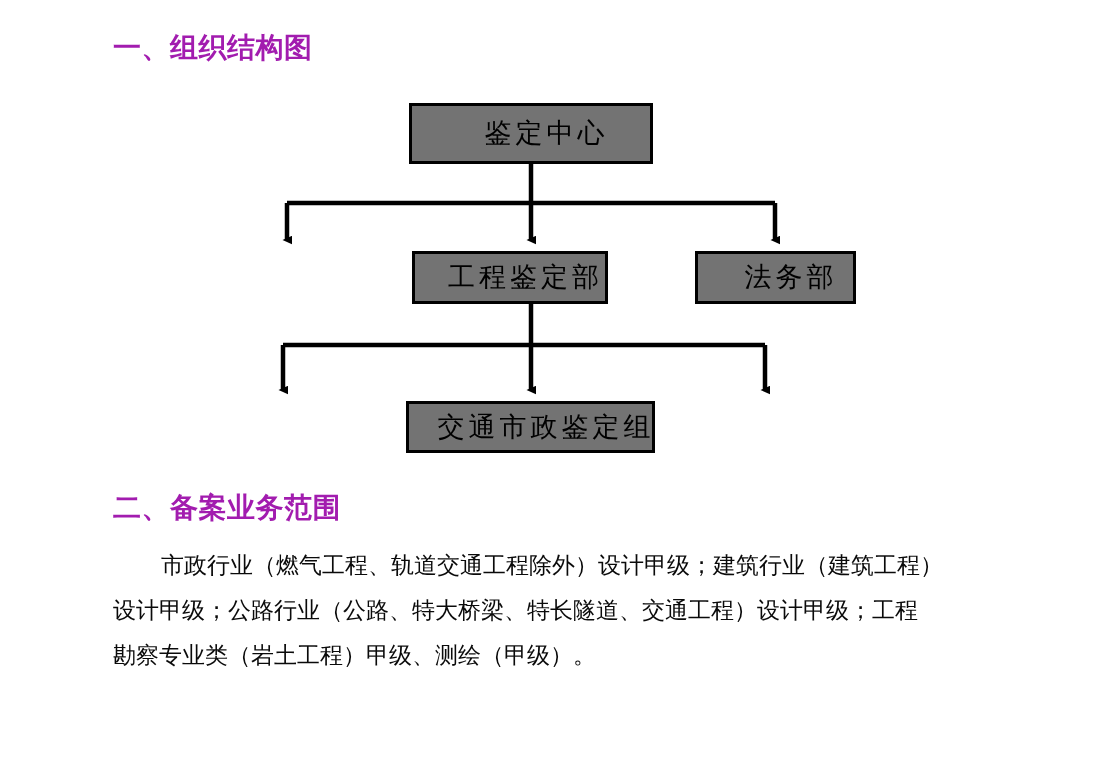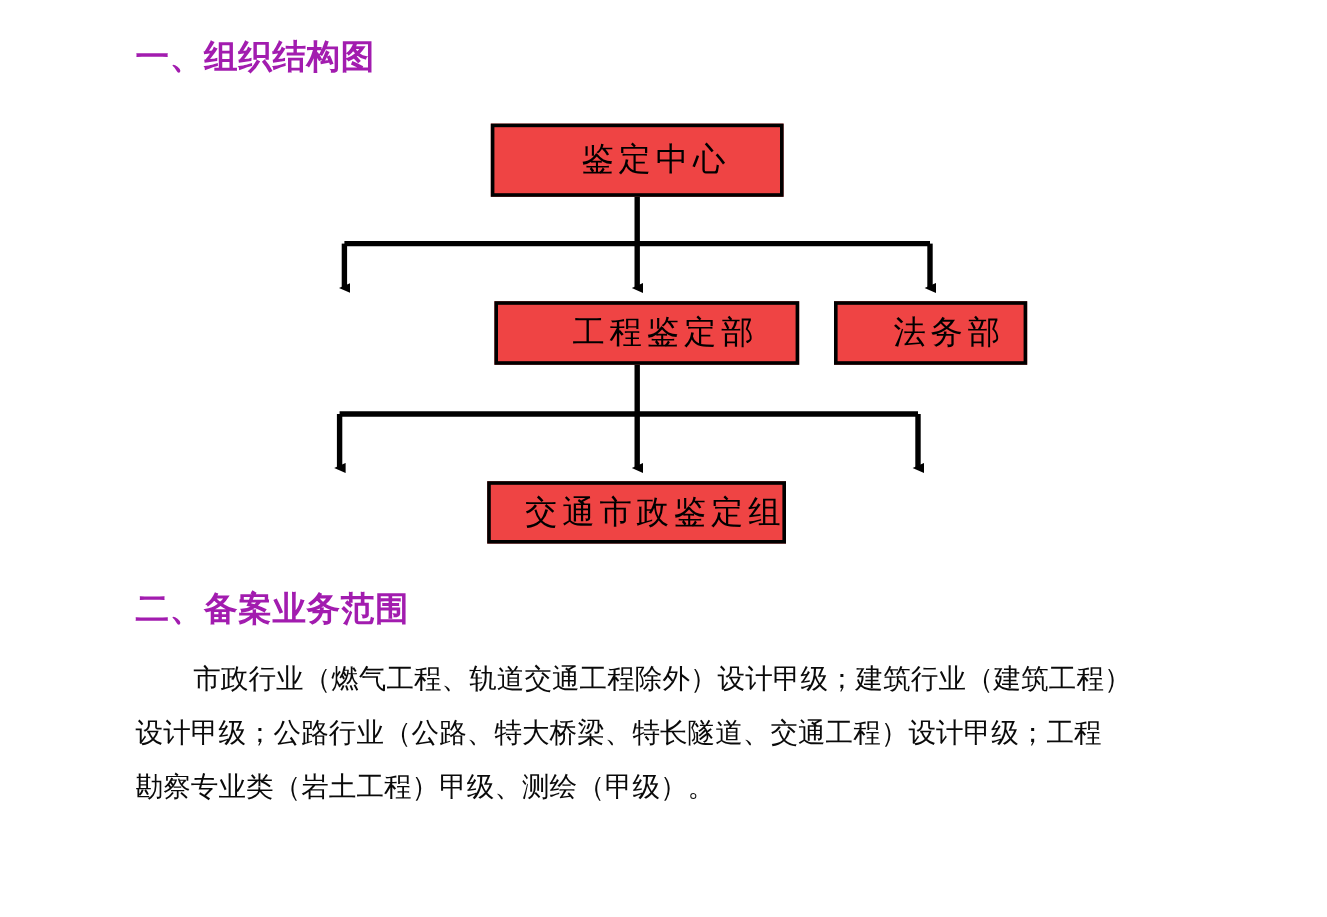--- a/index.html
+++ b/index.html
@@ -34,40 +34,40 @@
     position: absolute;
     left: 0;
     top: 0;
     width: 1106px;
     height: 480px;
   }
   .node {
     position: absolute;
     box-sizing: border-box;
     border: 3px solid #000000;
-    background: #ef4444;
+    background: #737373;
     display: flex;
     align-items: center;
     justify-content: center;
     font-family: "Liberation Serif", "DejaVu Serif", serif;
     font-size: 27px;
     line-height: 1;
     letter-spacing: 4px;
     text-indent: 4px;
     white-space: nowrap;
     color: #000000;
     padding-left: 27px;
   }
 
   
   #node-center { left: 409px; top: 103px; width: 244px; height: 61px; }
 
   
   #node-general  { left: 206px; top: 251px; width: 163px; height: 53px; }
-  #node-engineer { left: 412px; top: 251px; width: 254px; height: 53px; }
+  #node-engineer { left: 412px; top: 251px; width: 196px; height: 53px; }
   #node-legal    { left: 695px; top: 251px; width: 161px; height: 53px; }
 
   
   #node-building  { left: 183px; top: 401px; width: 200px; height: 52px; }
   #node-transport { left: 406px; top: 401px; width: 249px; height: 52px; }
   #node-survey    { left: 672px; top: 401px; width: 187px; height: 52px; }
 
   .connectors {
     position: absolute;
     left: 0; top: 0;

